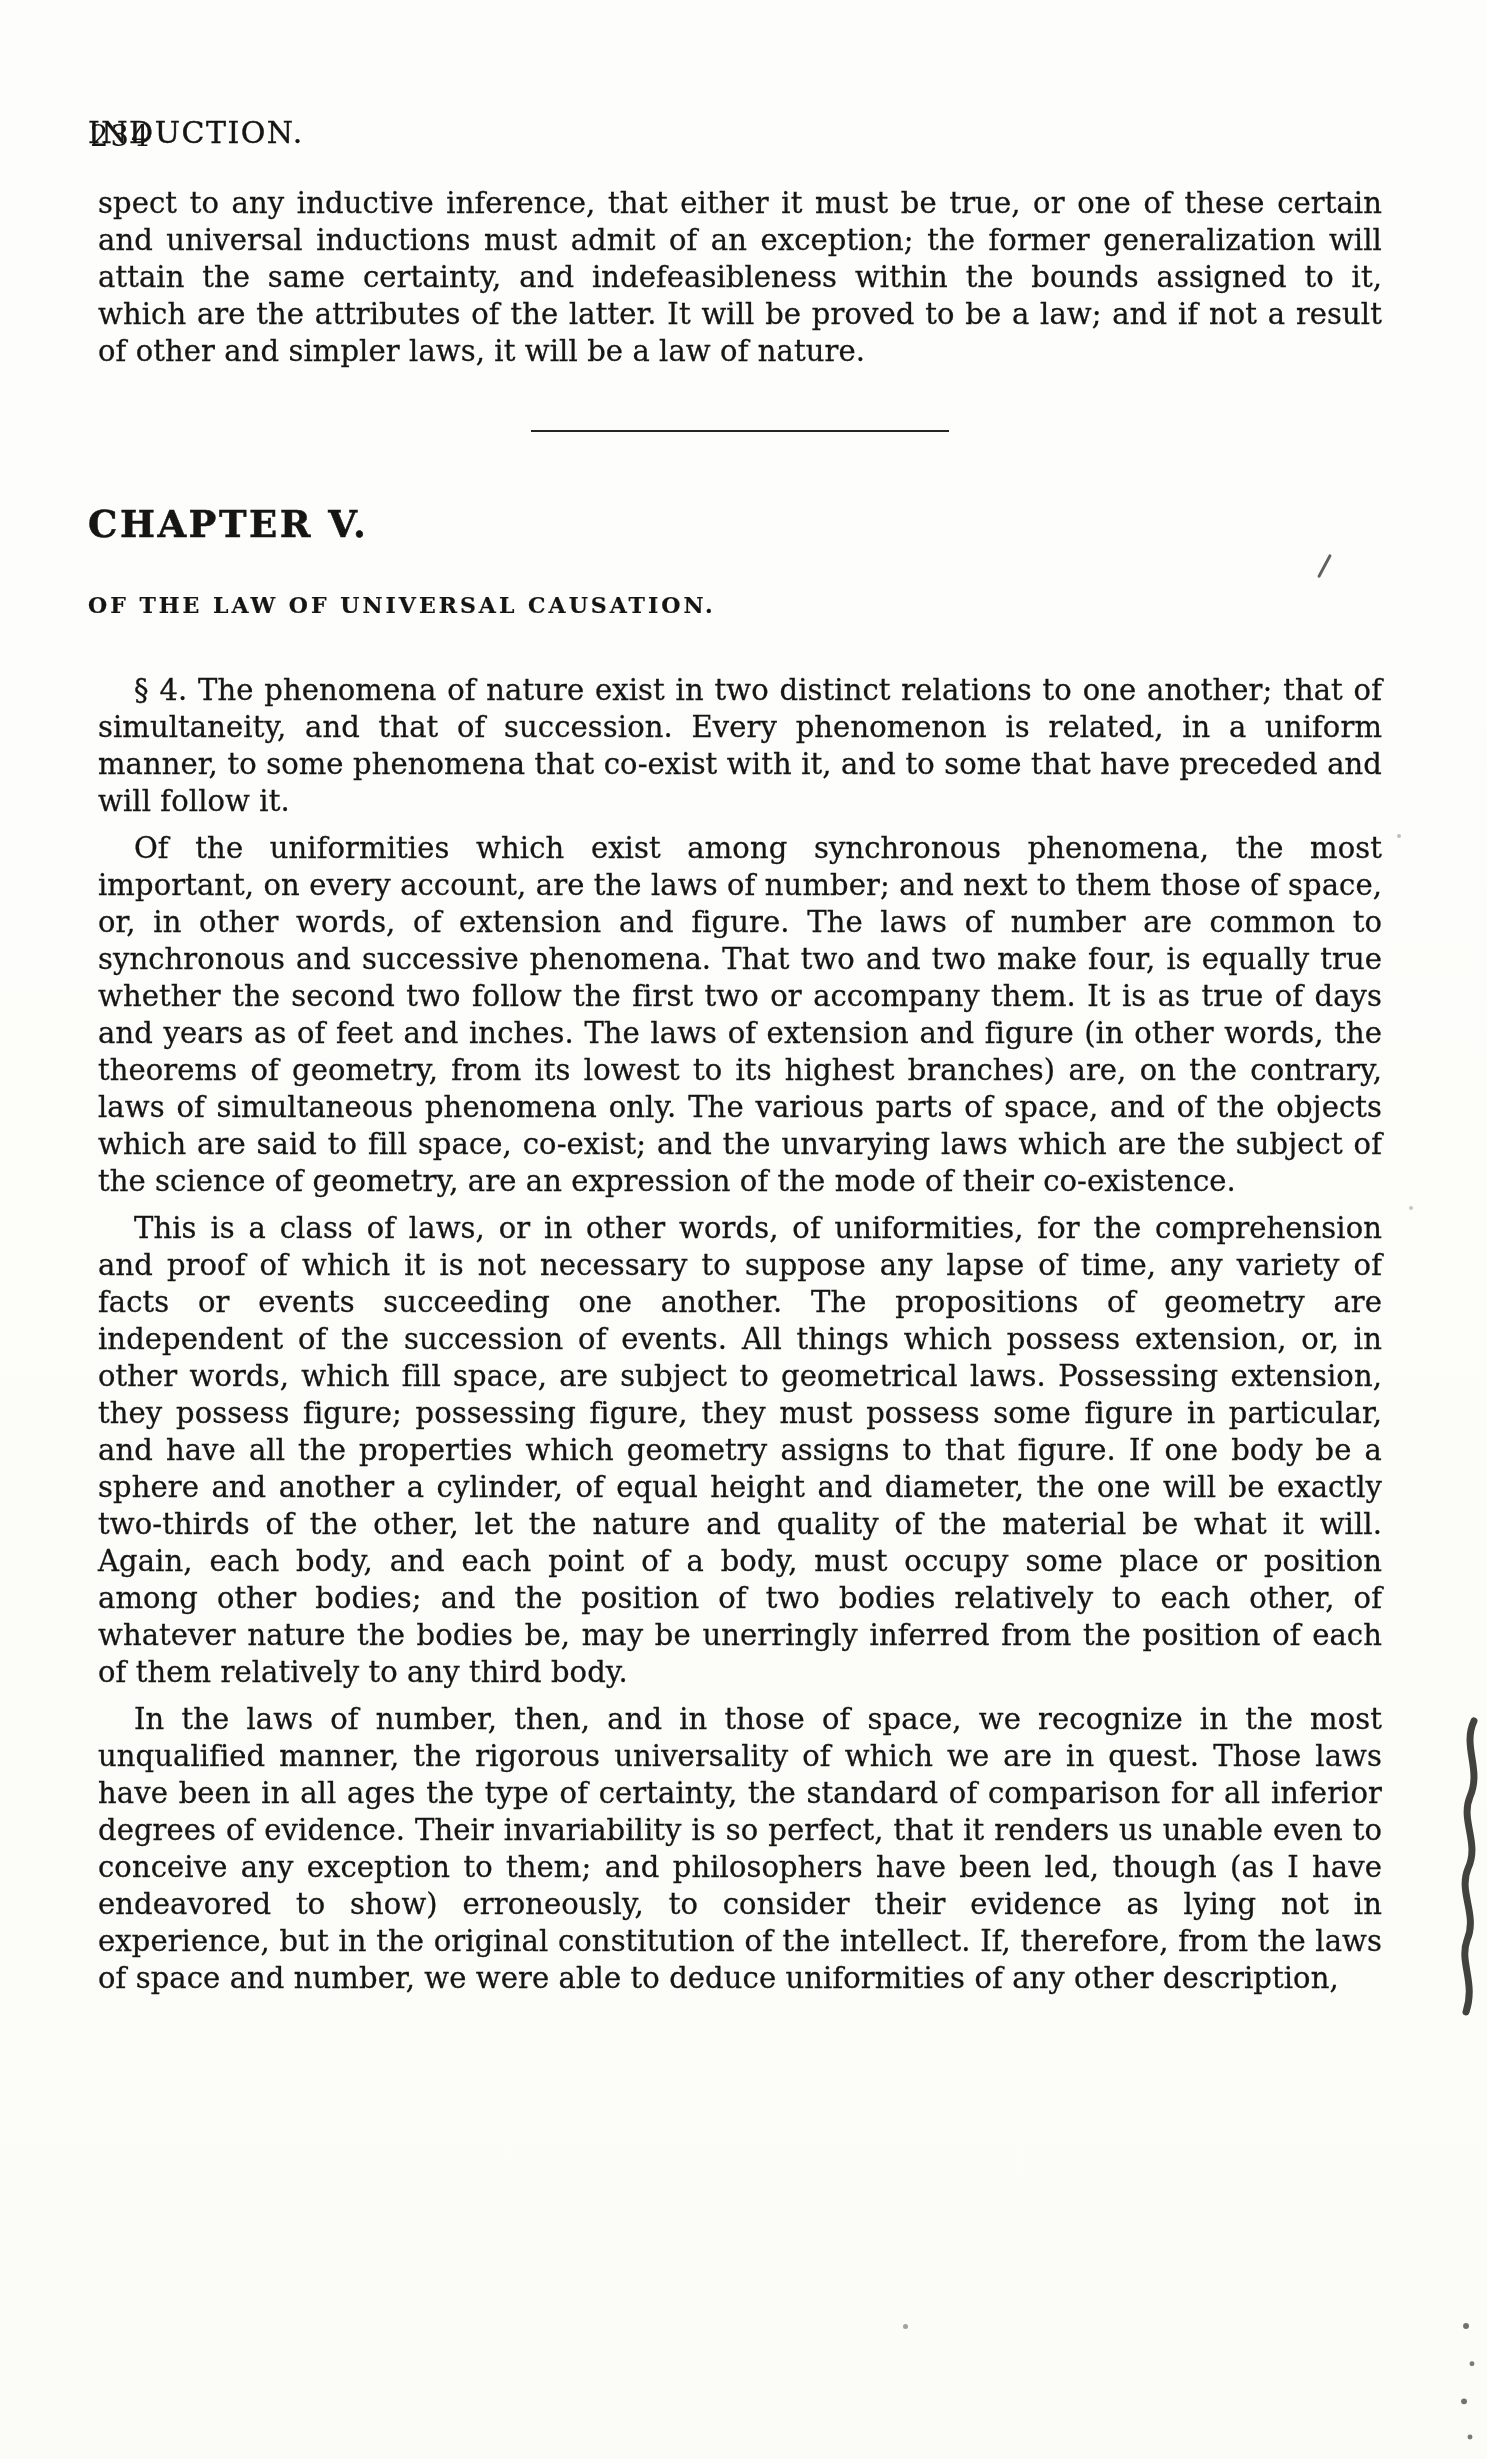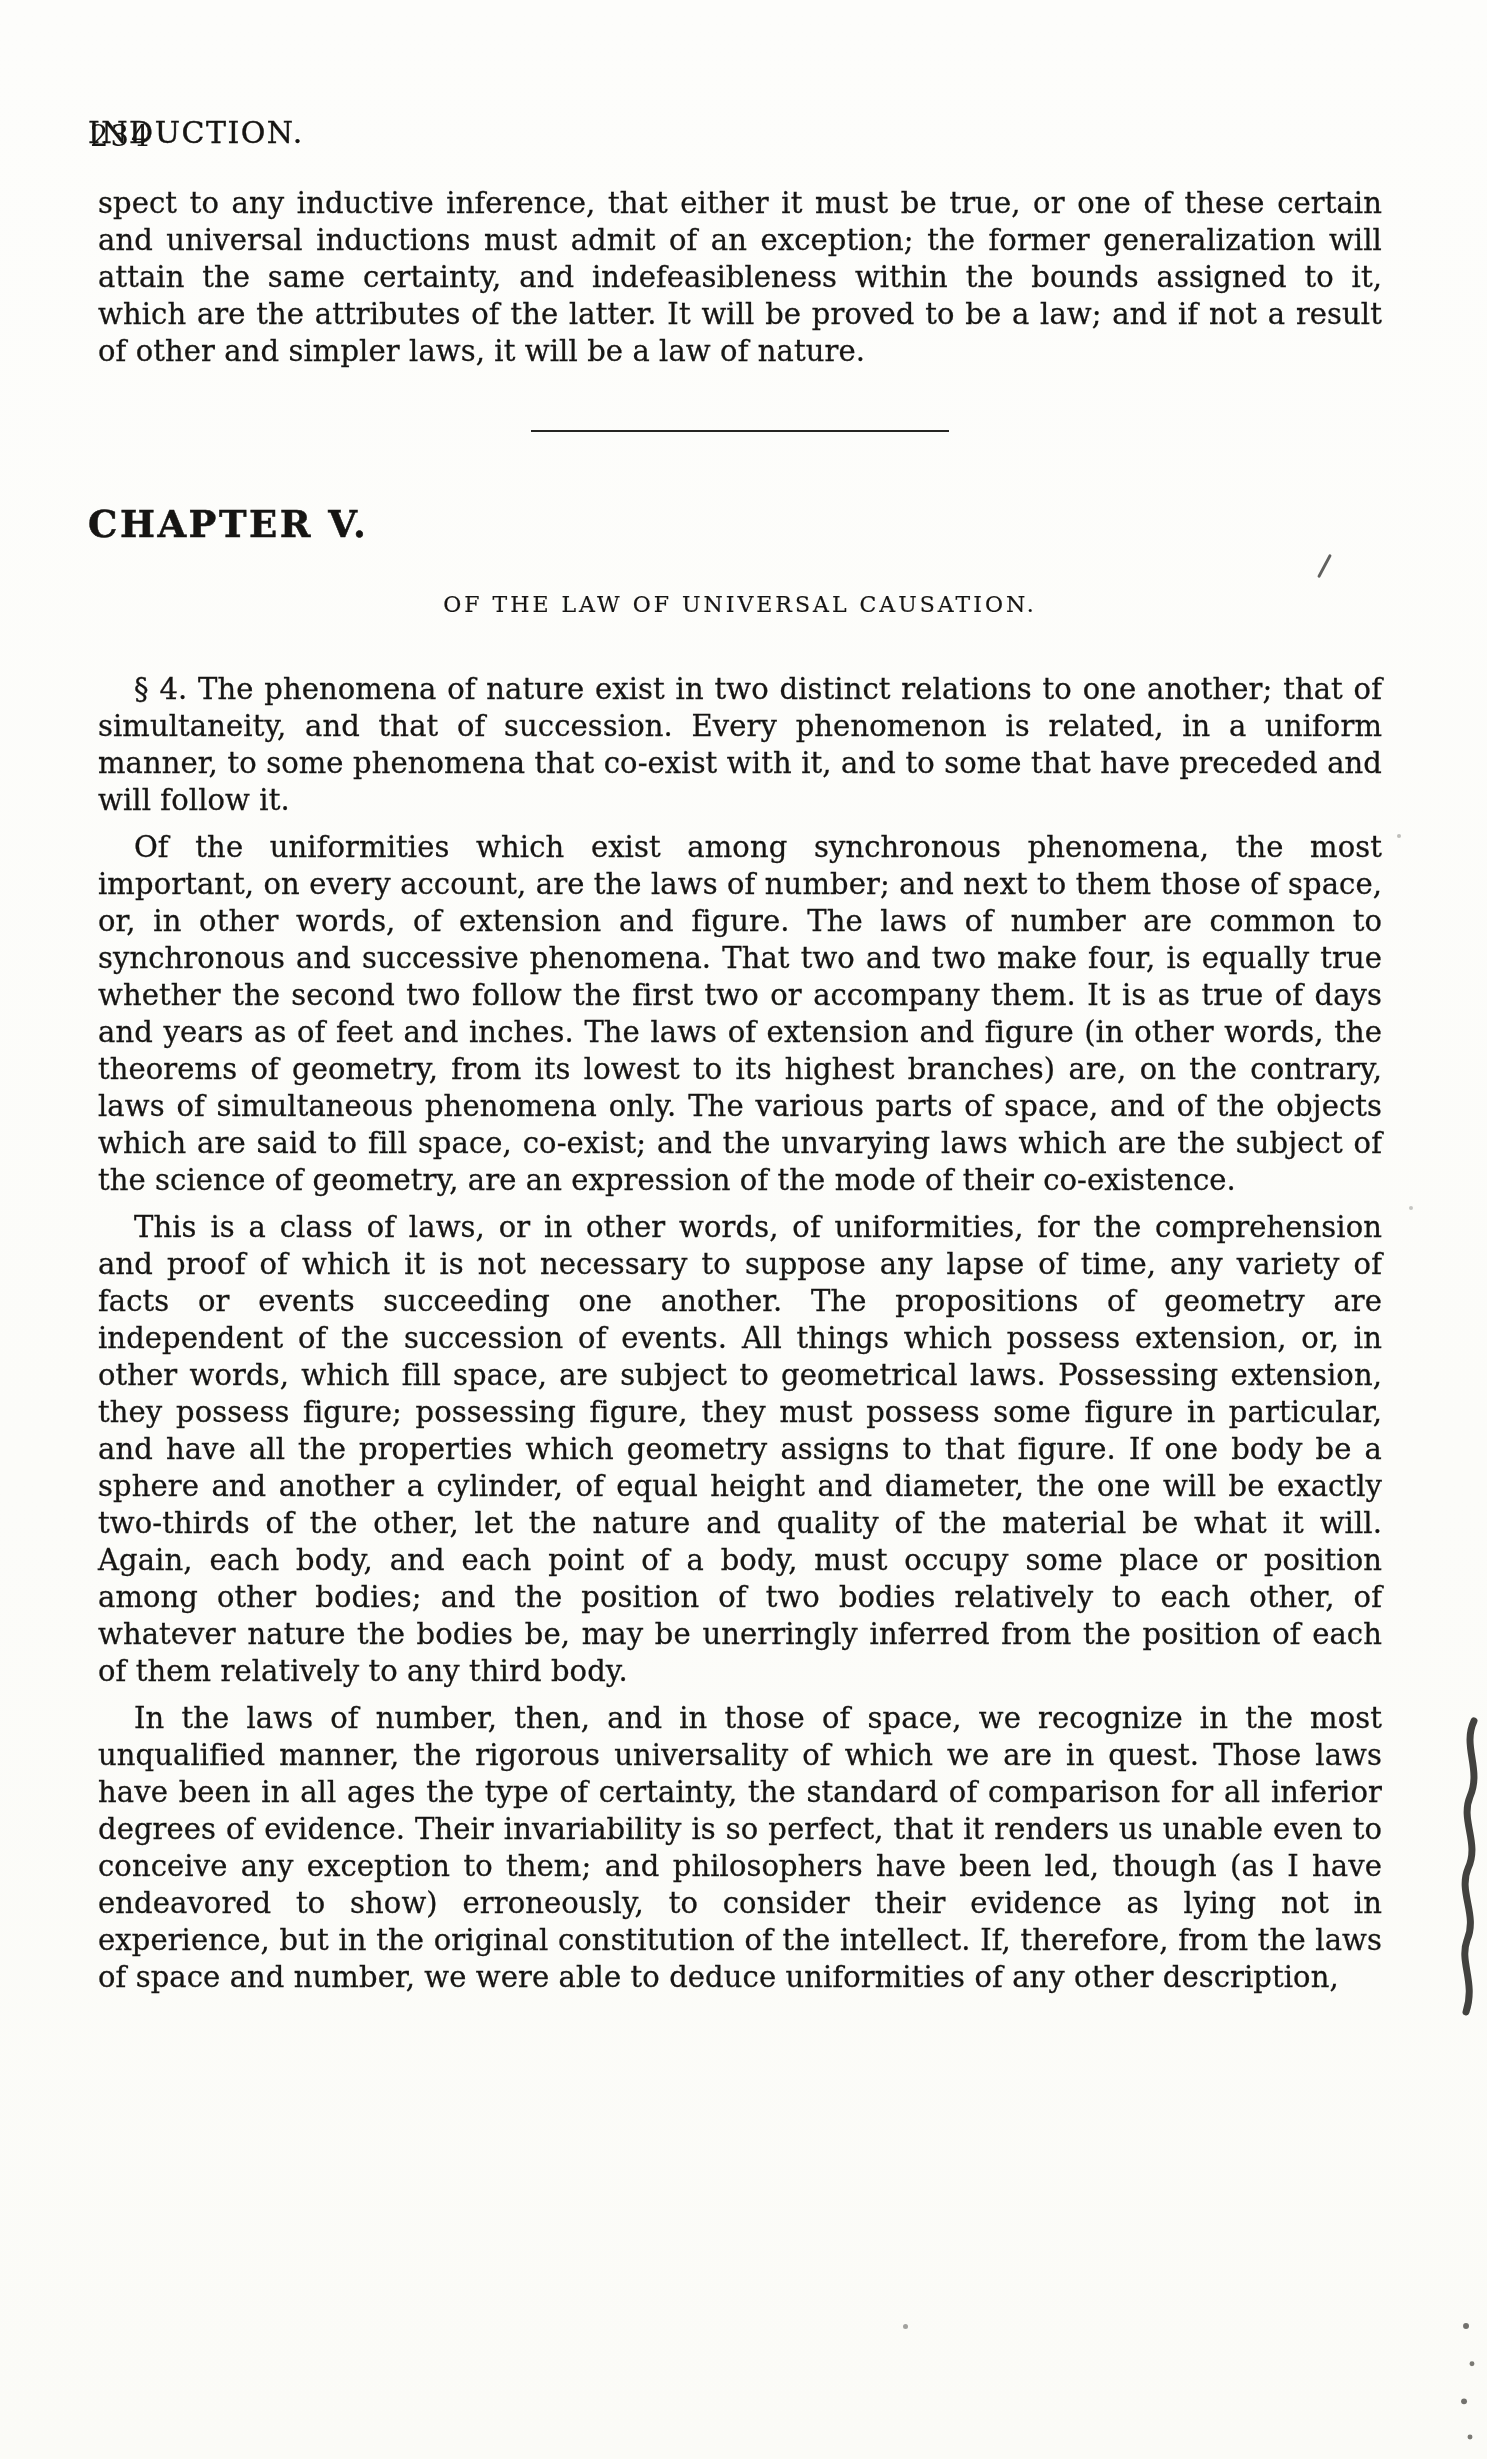--- a/index.html
+++ b/index.html
@@ -63,23 +63,22 @@
   .chapter-title {
     margin: 70px 0 0 0;
     text-align: left;
     font-size: 37px;
     font-weight: 700;
     letter-spacing: 2.5px;
     -webkit-text-stroke: 0.5px #161513;
   }
   .chapter-subtitle {
     margin: 46px 0 0 0;
-    text-align: center;
     font-size: 22px;
-    font-weight: 400;
+    font-weight: 700;
     letter-spacing: 3px;
     -webkit-text-stroke: 0.2px #1b1a18;
   }
   .body-text {
     margin-top: 54px;
   }
   
   .mark {
     position: absolute;
     pointer-events: none;

